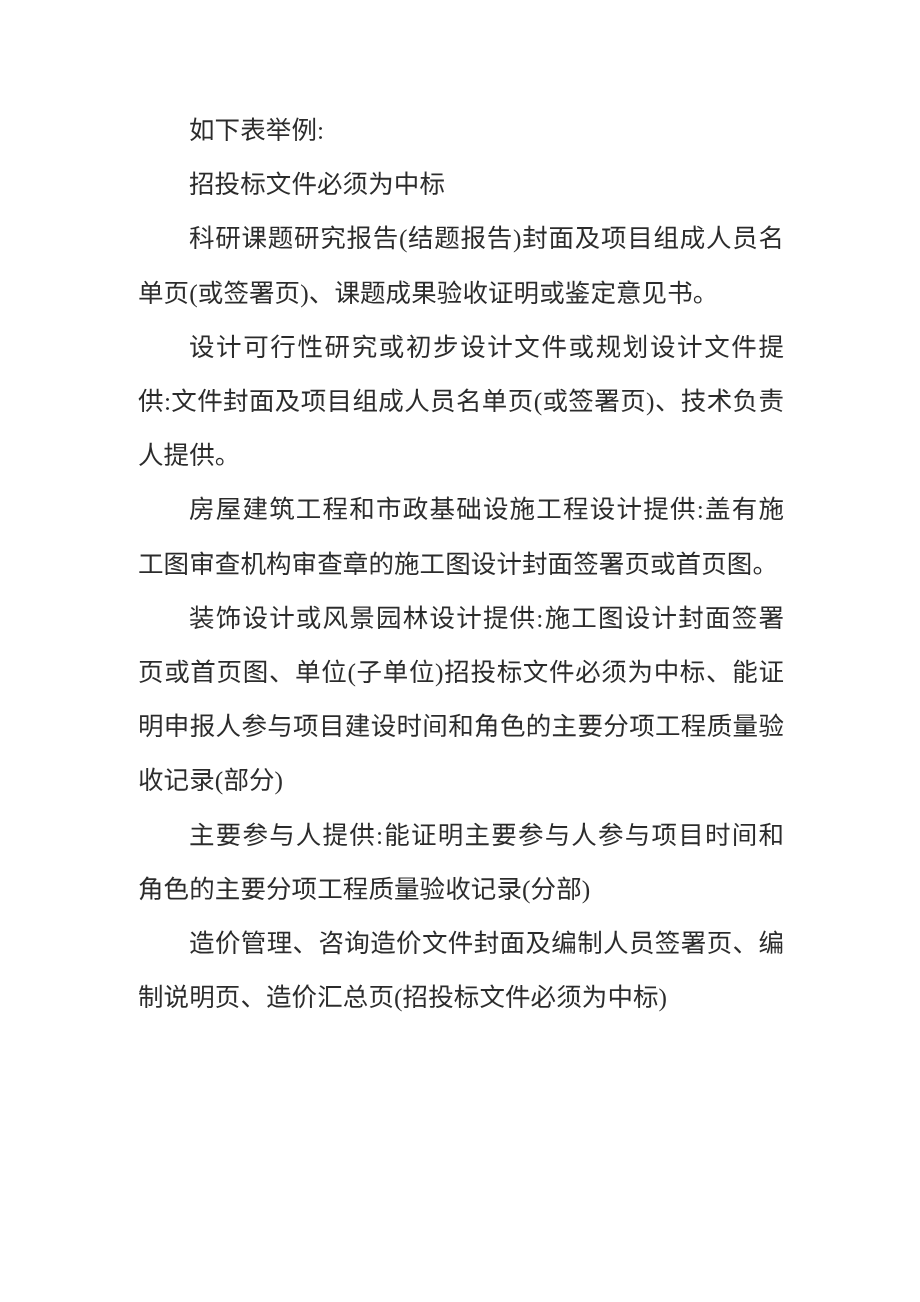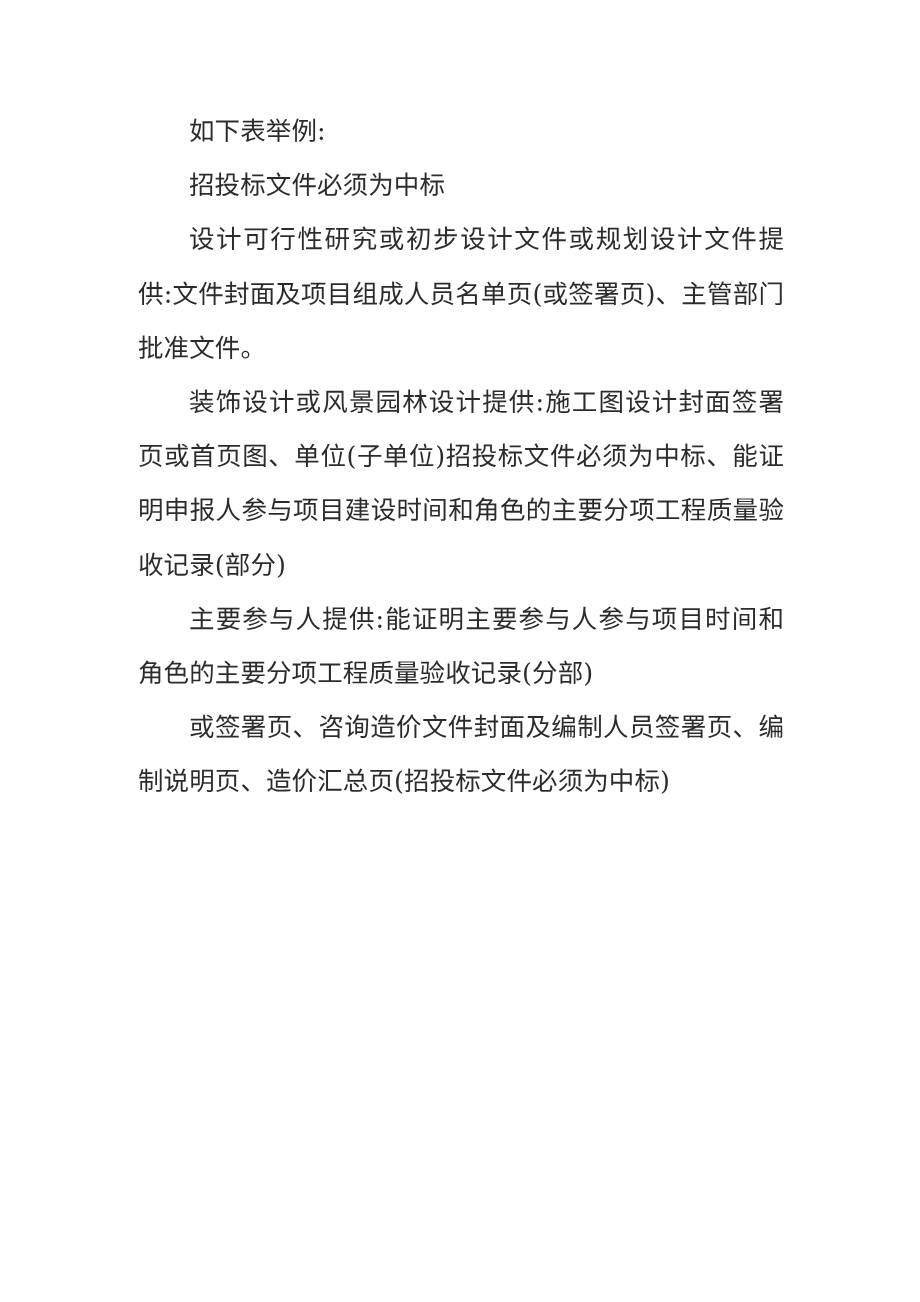--- a/index.html
+++ b/index.html
@@ -38,39 +38,42 @@
     white-space: normal;
     word-break: break-all;
     hyphens: none;
   }
   .para.indent {
     text-indent: 51px;
   }
   
   .doc-body .para {
     opacity: 0.93;
+    font-family: Liberation Serif, serif;
   }
 </style>
 </head>
 <body>
 
 <div class="page">
   <div class="doc-body">
 
     <p class="para indent">如下表举例:</p>
 
     <p class="para indent">招投标文件必须为中标</p>
 
+    <p class="para indent">科研课题研究报告(结题报告)封面及项目组成人员名单页(或签署页)、课题成果验收证明或鉴定意见书。</p>
 
-    <p class="para indent">设计可行性研究或初步设计文件或规划设计文件提供:文件封面及项目组成人员名单页(或签署页)、主管部门批准文件。</p>
+    <p class="para indent">设计可行性研究或初步设计文件或规划设计文件提供:文件封面及项目组成人员名单页(或签署页)、技术负责人提供。</p>
 
+    <p class="para indent">房屋建筑工程和市政基础设施工程设计提供:盖有施工图审查机构审查章的施工图设计封面签署页或首页图。</p>
 
     <p class="para indent">装饰设计或风景园林设计提供:施工图设计封面签署页或首页图、单位(子单位)招投标文件必须为中标、能证明申报人参与项目建设时间和角色的主要分项工程质量验收记录(部分)</p>
 
 
 
     <p class="para indent">主要参与人提供:能证明主要参与人参与项目时间和角色的主要分项工程质量验收记录(分部)</p>
 
-    <p class="para indent">或签署页、咨询造价文件封面及编制人员签署页、编制说明页、造价汇总页(招投标文件必须为中标)</p>
+    <p class="para indent">造价管理、咨询造价文件封面及编制人员签署页、编制说明页、造价汇总页(招投标文件必须为中标)</p>
 
 
   </div>
 </div>
 
 </body></html>

